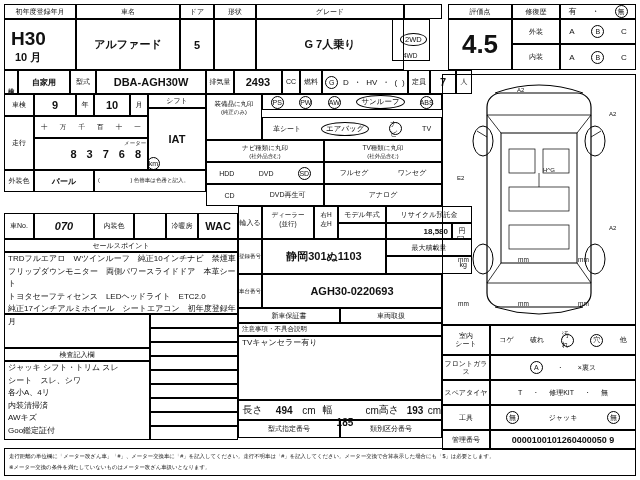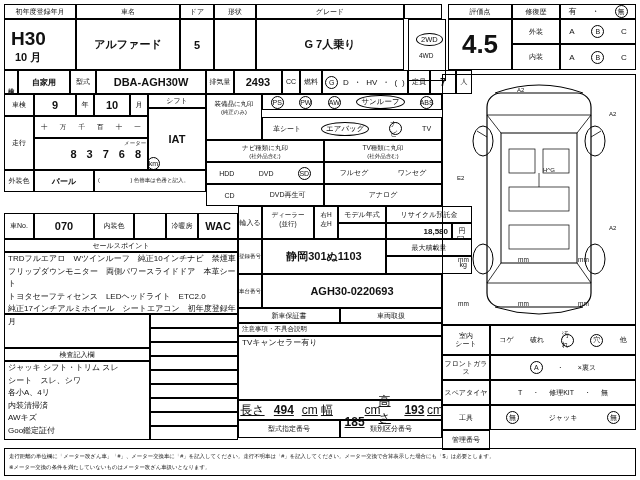--- a/index.html
+++ b/index.html
@@ -35,21 +35,21 @@
   <div class="bx" style="left:404px;top:4px;width:38px;height:15px;"></div>
 
   <div class="bx" style="left:4px;top:19px;width:72px;height:51px;">
     <div class="big" style="position:absolute;left:6px;top:8px;">H30</div>
     <div class="mid" style="position:absolute;left:10px;top:30px;">10 月</div>
   </div>
   <div class="bx val mid" style="left:76px;top:19px;width:104px;height:51px;">アルファード</div>
   <div class="bx val mid" style="left:180px;top:19px;width:34px;height:51px;">5</div>
   <div class="bx val mid" style="left:214px;top:19px;width:42px;height:51px;"></div>
   <div class="bx val mid" style="left:256px;top:19px;width:148px;height:51px;">G 7人乗り</div>
-  <div class="bx" style="left:408px;top:19px;width:38px;height:62px;">
+  <div class="bx" style="left:392px;top:19px;width:38px;height:42px;">
     <div style="position:absolute;left:7px;top:8px;"><span class="ell">2WD</span></div>
     <div class="xs" style="position:absolute;left:10px;top:32px;">4WD</div>
   </div>
 
   <div class="bx lbl" style="left:448px;top:4px;width:64px;height:15px;">評価点</div>
   <div class="bx lbl" style="left:512px;top:4px;width:48px;height:15px;">修復歴</div>
   <div class="bx" style="left:560px;top:4px;width:76px;height:15px;">
     <div class="row" style="height:100%;justify-content:space-around;font-size:8px;">
       <span>有</span>
       <span>・</span>
@@ -182,21 +182,21 @@
       <span>ワンセグ</span>
     </div>
   </div>
   <div class="bx" style="left:324px;top:184px;width:118px;height:22px;">
     <div class="row" style="height:100%;justify-content:space-around;font-size:7px;">
       <span>アナログ</span>
     </div>
   </div>
 
   <div class="bx lbl" style="left:4px;top:213px;width:30px;height:26px;">車No.</div>
-  <div class="bx val mid" style="left:34px;top:213px;width:60px;height:26px;">070</div>
+  <div class="bx val mid" style="left:34px;top:213px;width:60px;height:26px;font-style:italic;">070</div>
   <div class="bx lbl" style="left:94px;top:213px;width:40px;height:26px;">内装色</div>
   <div class="bx val sm" style="left:134px;top:213px;width:32px;height:26px;"></div>
   <div class="bx lbl" style="left:166px;top:213px;width:32px;height:26px;">冷暖房</div>
   <div class="bx val mid" style="left:198px;top:213px;width:40px;height:26px;">WAC</div>
 
   <div class="bx lbl" style="left:238px;top:206px;width:24px;height:33px;">輪入る</div>
   <div class="bx" style="left:262px;top:206px;width:52px;height:33px;">
     <div class="xs" style="text-align:center;padding-top:4px;">ディーラー</div>
     <div class="xs" style="text-align:center;">(並行)</div>
   </div>
@@ -226,26 +226,26 @@
   <div class="bx lbl xxs" style="left:238px;top:274px;width:24px;height:34px;line-height:1.1;">車台番号</div>
   <div class="bx val" style="left:262px;top:274px;width:180px;height:34px;font-size:11px;font-weight:bold;">AGH30-0220693</div>
 
   <div class="bx lbl" style="left:238px;top:308px;width:102px;height:15px;">新車保証書</div>
   <div class="bx lbl" style="left:340px;top:308px;width:102px;height:15px;">車両取扱</div>
   <div class="bx lbl xs left" style="left:238px;top:323px;width:204px;height:13px;">注意事項・不具合説明</div>
   <div class="bx" style="left:238px;top:336px;width:204px;height:64px;">
     <div class="txtline">TVキャンセラー有り</div>
   </div>
   <div class="bx" style="left:238px;top:400px;width:204px;height:20px;">
-    <div class="row" style="height:100%;font-size:12px;text-decoration:underline;">
+    <div class="row" style="height:100%;font-size:10px;">
       <span style="width:30px;text-align:center;">長さ</span>
       <span style="width:40px;text-align:center;font-weight:bold;">494</span>
       <span style="width:18px;">cm</span>
       <span style="width:20px;text-align:center;">幅</span>
-      <span style="width:32px;text-align:right;font-weight:bold;margin-top:24px;">185</span>
+      <span style="width:32px;text-align:left;font-weight:bold;margin-top:24px;">185</span>
       <span style="width:14px;">cm</span>
       <span style="width:26px;text-align:left;">高さ</span>
       <span style="width:28px;text-align:center;font-weight:bold;">193</span>
       <span style="width:14px;">cm</span>
     </div>
   </div>
   <div class="bx lbl" style="left:238px;top:420px;width:102px;height:18px;">型式指定番号</div>
   <div class="bx lbl" style="left:340px;top:420px;width:102px;height:18px;">類別区分番号</div>
 
   <div class="bx" style="left:150px;top:314px;width:88px;height:14px;"></div>
@@ -301,20 +301,21 @@
   </div>
   <div class="bx lbl" style="left:442px;top:405px;width:48px;height:25px;">工具</div>
   <div class="bx" style="left:490px;top:405px;width:146px;height:25px;">
     <div class="row" style="height:100%;justify-content:space-around;font-size:7px;">
       <span class="circ sm2">無</span>
       <span>ジャッキ</span>
       <span class="circ sm2">無</span>
     </div>
   </div>
   <div class="bx lbl" style="left:442px;top:430px;width:48px;height:20px;">管理番号</div>
+  <div class="bx val" style="left:490px;top:430px;width:146px;height:20px;font-size:9px;font-weight:bold;">0000100101260400050 9</div>
 
   <div class="bx" style="left:442px;top:74px;width:194px;height:251px;">
     <svg width="192" height="249" viewBox="0 0 192 249">
 
       <rect x="44" y="18" width="104" height="214" rx="14" ry="14" fill="none" stroke="#000" stroke-width="1.2"></rect>
 
       <rect x="58" y="58" width="76" height="130" fill="none" stroke="#000" stroke-width="1"></rect>
 
       <line x1="58" y1="58" x2="44" y2="40" stroke="#000" stroke-width="0.8"></line>
       <line x1="134" y1="58" x2="148" y2="40" stroke="#000" stroke-width="0.8"></line>

